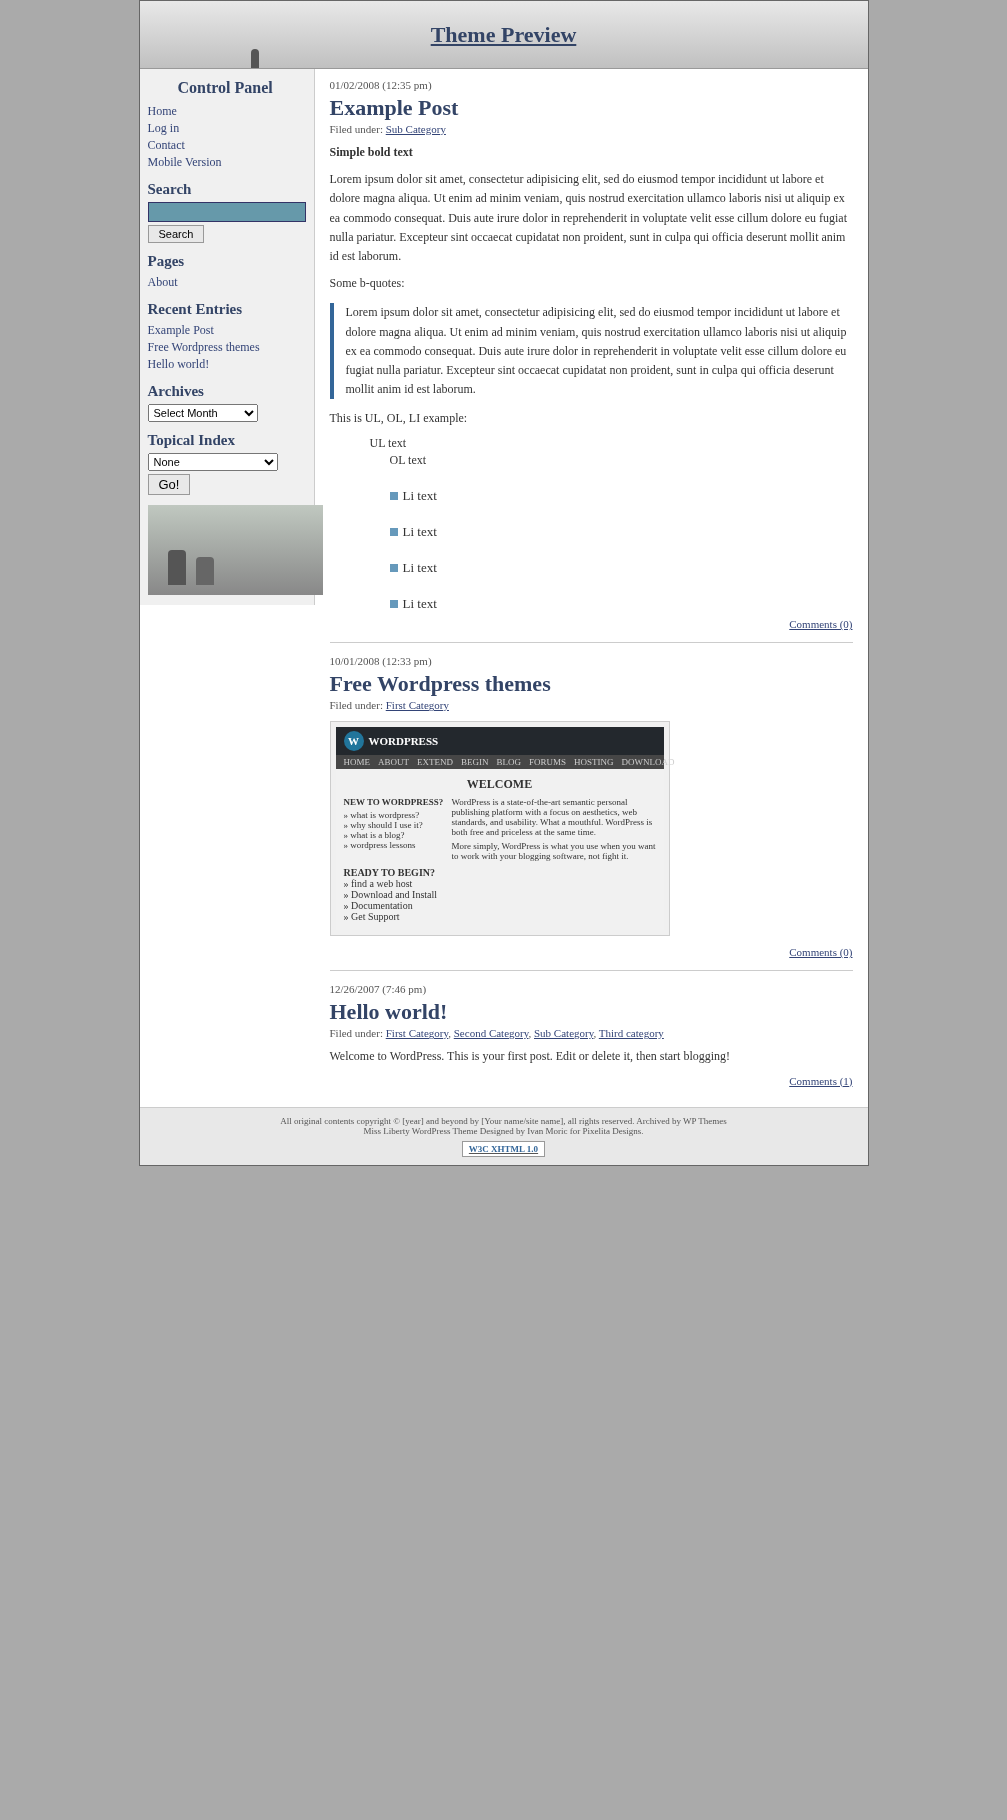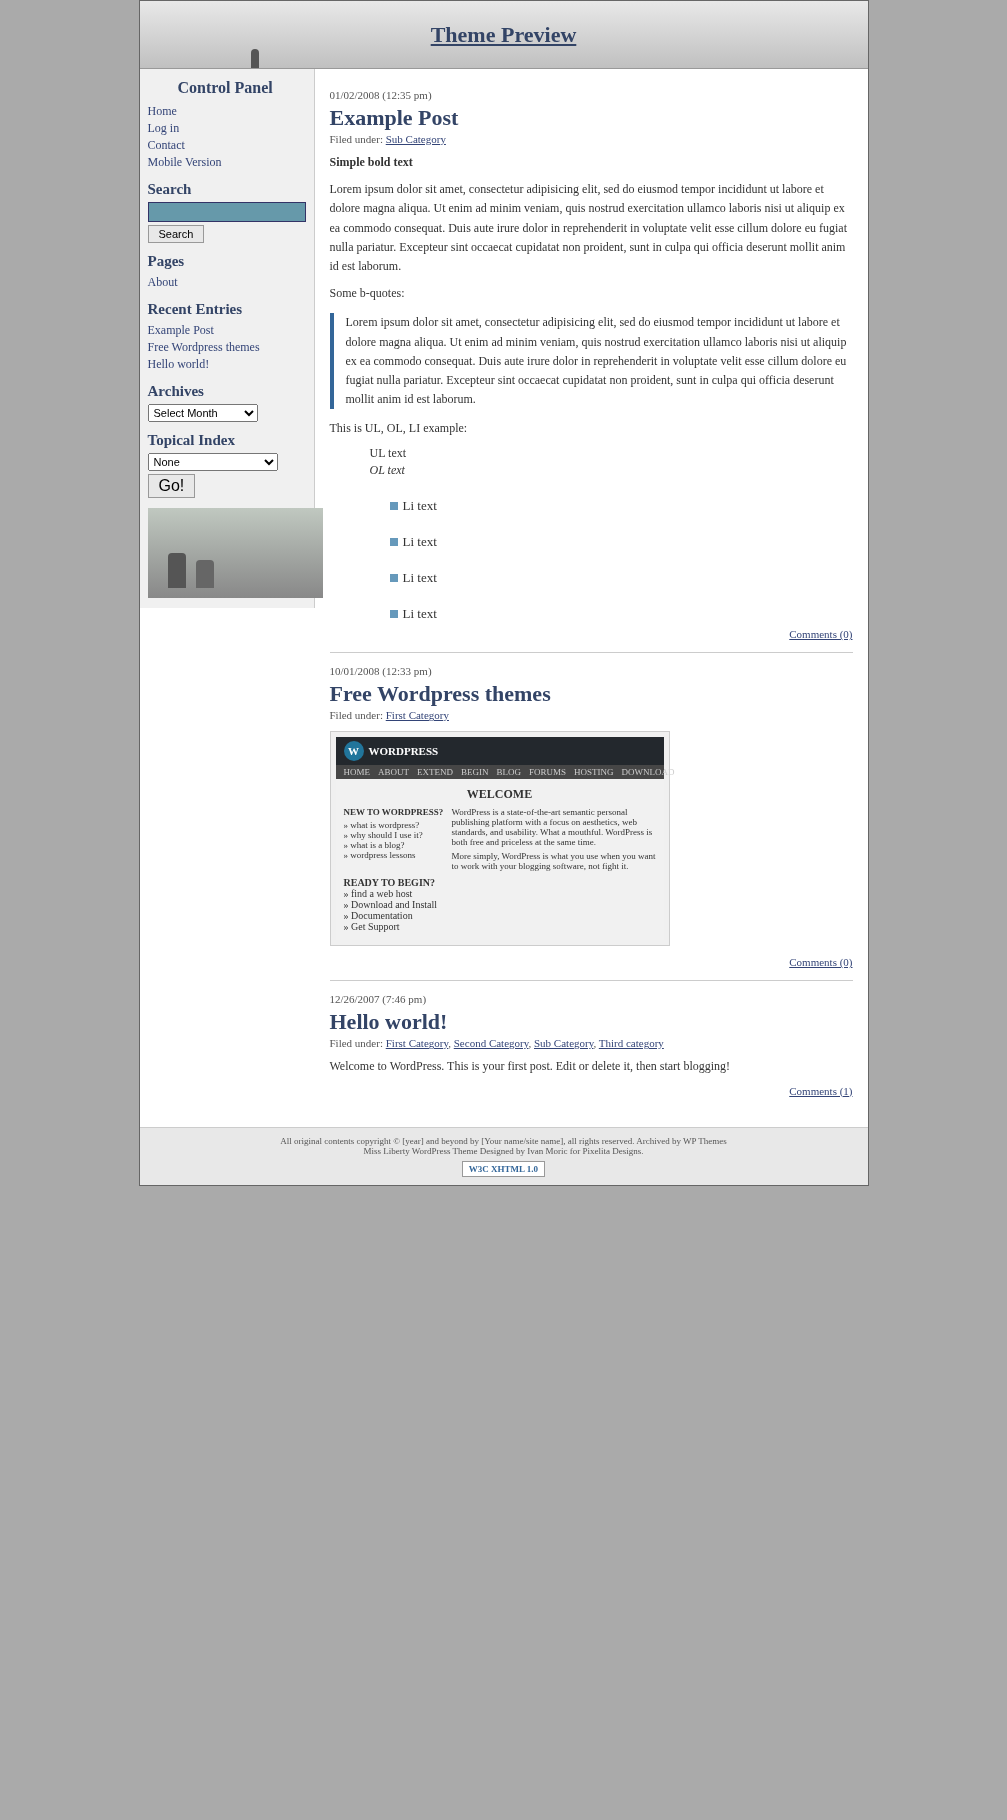--- a/index.html
+++ b/index.html
@@ -102,21 +102,21 @@
     #sidebar select {
       font-size: 11px;
       padding: 1px;
       width: 110px;
     }
     #sidebar .go-button {
       margin-top: 3px;
       padding: 2px 10px;
       background: #e8e8e8;
       border: 1px solid #999;
-      font-size: 16px;
+      font-size: 13px;
       cursor: pointer;
     }
     #sidebar .topical-select {
       width: 130px;
     }
 
     
     #sidebar-footer-img {
       width: 175px;
       height: 90px;
@@ -130,21 +130,21 @@
       bottom: 10px;
       left: 20px;
       display: flex;
       gap: 10px;
       align-items: flex-end;
     }
 
     
     #main-content {
       flex: 1;
-      padding: 20px 15px;
+      padding: 10px 15px;
       background: #fff;
     }
 
     .post-date {
       font-size: 11px;
       color: #555;
       margin-bottom: 4px;
     }
     .post-title {
       font-size: 22px;
@@ -200,22 +200,22 @@
       margin-left: 40px;
       font-size: 12px;
       color: #333;
     }
     .ul-example .ul-text {
       list-style: none;
       margin-bottom: 2px;
     }
     .ul-example .ol-text {
       list-style: none;
+      margin-left: 20px;
       margin-bottom: 2px;
-      font-style: italic;
     }
     .li-items {
       margin-left: 60px;
       list-style: none;
     }
     .li-items li {
       margin-bottom: 3px;
       display: flex;
       align-items: center;
       gap: 5px;
@@ -303,20 +303,21 @@
       padding: 8px;
       font-size: 9px;
       color: #555;
     }
     #footer .footer-badges {
       display: flex;
       align-items: center;
       justify-content: center;
       gap: 10px;
       margin-top: 5px;
+      text-decoration: underline;
     }
     .w3c-badge {
       border: 1px solid #999;
       padding: 2px 6px;
       font-size: 9px;
       color: #336699;
       font-weight: bold;
       background: #fff;
     }
   </style>

